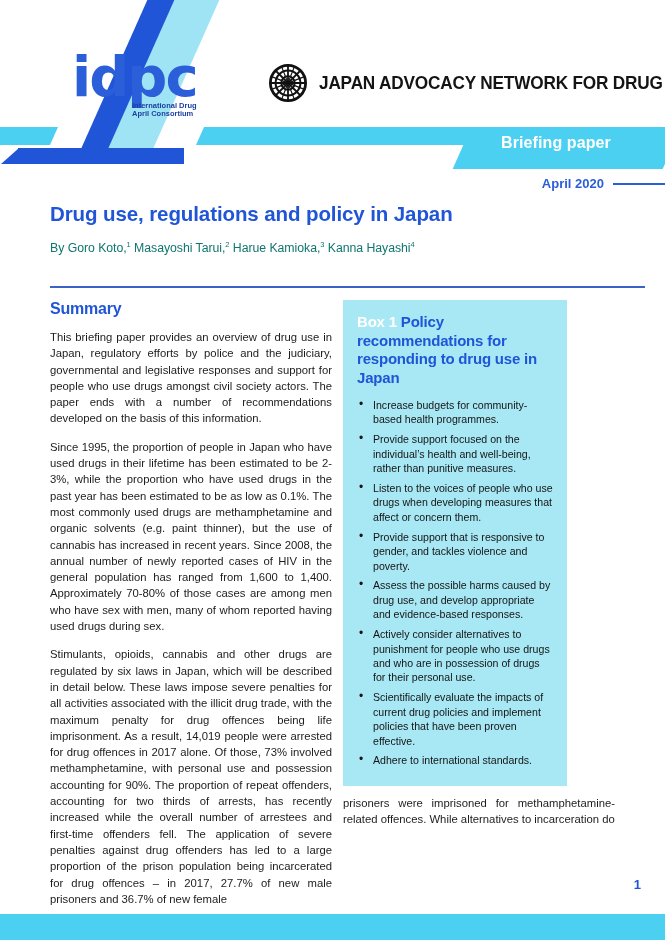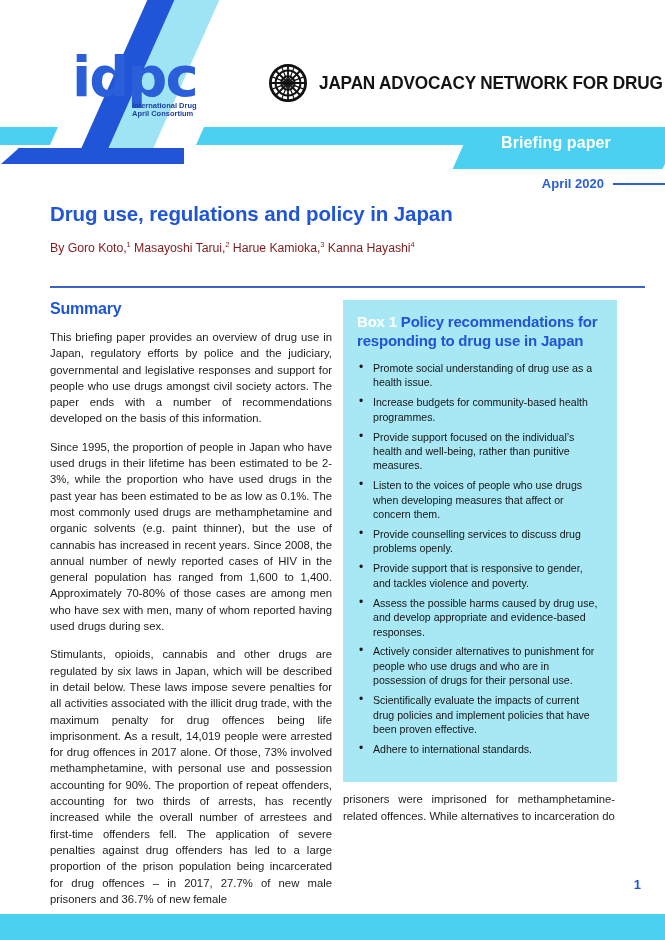--- a/index.html
+++ b/index.html
@@ -162,21 +162,21 @@
     left: 50px; top: 202px;
     font-size: 20.5px;
     font-weight: bold;
     color: #1f55d6;
     letter-spacing: -0.1px;
   }
   .authors {
     position: absolute;
     left: 50px; top: 240px;
     font-size: 12.3px;
-    color: #7f1d1d;
+    color: #0f766e;
     letter-spacing: -0.05px;
   }
   .authors sup { font-size: 7.5px; vertical-align: super; }
 
   .top-rule {
     position: absolute;
     left: 50px; top: 286px;
     width: 595px; height: 2px;
     background: #3a63c8;
   }
@@ -205,21 +205,21 @@
 
   
   .col-right {
     position: absolute;
     left: 343px; top: 300px;
     width: 272px;
   }
   .box1 {
     background: #a8e8f5;
     padding: 13px 14px 14px 14px;
-    width: 274px;
+    width: 224px;
   }
   .box1-title {
     font-size: 15px;
     font-weight: bold;
     color: #1f55d6;
     line-height: 18.5px;
     margin-bottom: 11px;
     letter-spacing: -0.2px;
   }
   .box1-title .boxnum {
@@ -230,21 +230,21 @@
     margin: 0; padding: 0;
   }
   .box1 li {
     position: relative;
     padding-left: 16px;
     font-size: 10.6px;
     line-height: 14.4px;
     color: #141414;
     margin-bottom: 5.5px;
   }
-  .box1 li:last-child { margin-bottom: 12px; }
+  .box1 li:last-child { margin-bottom: 4px; }
   .box1 li::before {
     content: "\2022";
     position: absolute;
     left: 2px; top: -1px;
     font-size: 12px;
     color: #141414;
   }
 
   .after-box {
     margin-top: 9px;
@@ -334,25 +334,23 @@
     <p class="body-p">Stimulants, opioids, cannabis and other drugs are regulated by six laws in Japan, which will be described in detail below. These laws impose severe penalties for all activities associated with the illicit drug trade, with the maximum penalty for drug offences being life imprisonment. As a result, 14,019 people were arrested for drug offences in 2017 alone. Of those, 73% involved methamphetamine, with personal use and possession accounting for 90%. The proportion of repeat offenders, accounting for two thirds of arrests, has recently increased while the overall number of arrestees and first-time offenders fell. The application of severe penalties against drug offenders has led to a large proportion of the prison population being incarcerated for drug offences – in 2017, 27.7% of new male prisoners and 36.7% of new female</p>
   </div>
 
   <div class="col-right">
     <div class="box1">
       <div class="box1-title">
         <span class="boxnum">Box 1</span>
         <span>Policy recommendations for responding to drug use in Japan</span>
       </div>
       <ul>
-          <li>Promote social understanding of drug use as a health issue.</li>
           <li>Increase budgets for community-based health programmes.</li>
           <li>Provide support focused on the individual’s health and well-being, rather than punitive measures.</li>
           <li>Listen to the voices of people who use drugs when developing measures that affect or concern them.</li>
-          <li>Provide counselling services to discuss drug problems openly.</li>
           <li>Provide support that is responsive to gender, and tackles violence and poverty.</li>
           <li>Assess the possible harms caused by drug use, and develop appropriate and evidence-based responses.</li>
           <li>Actively consider alternatives to punishment for people who use drugs and who are in possession of drugs for their personal use.</li>
           <li>Scientifically evaluate the impacts of current drug policies and implement policies that have been proven effective.</li>
           <li>Adhere to international standards.</li>
         </ul>
     </div>
     <p class="after-box">prisoners were imprisoned for methamphetamine-related offences. While alternatives to incarceration do</p>
   </div>
 

